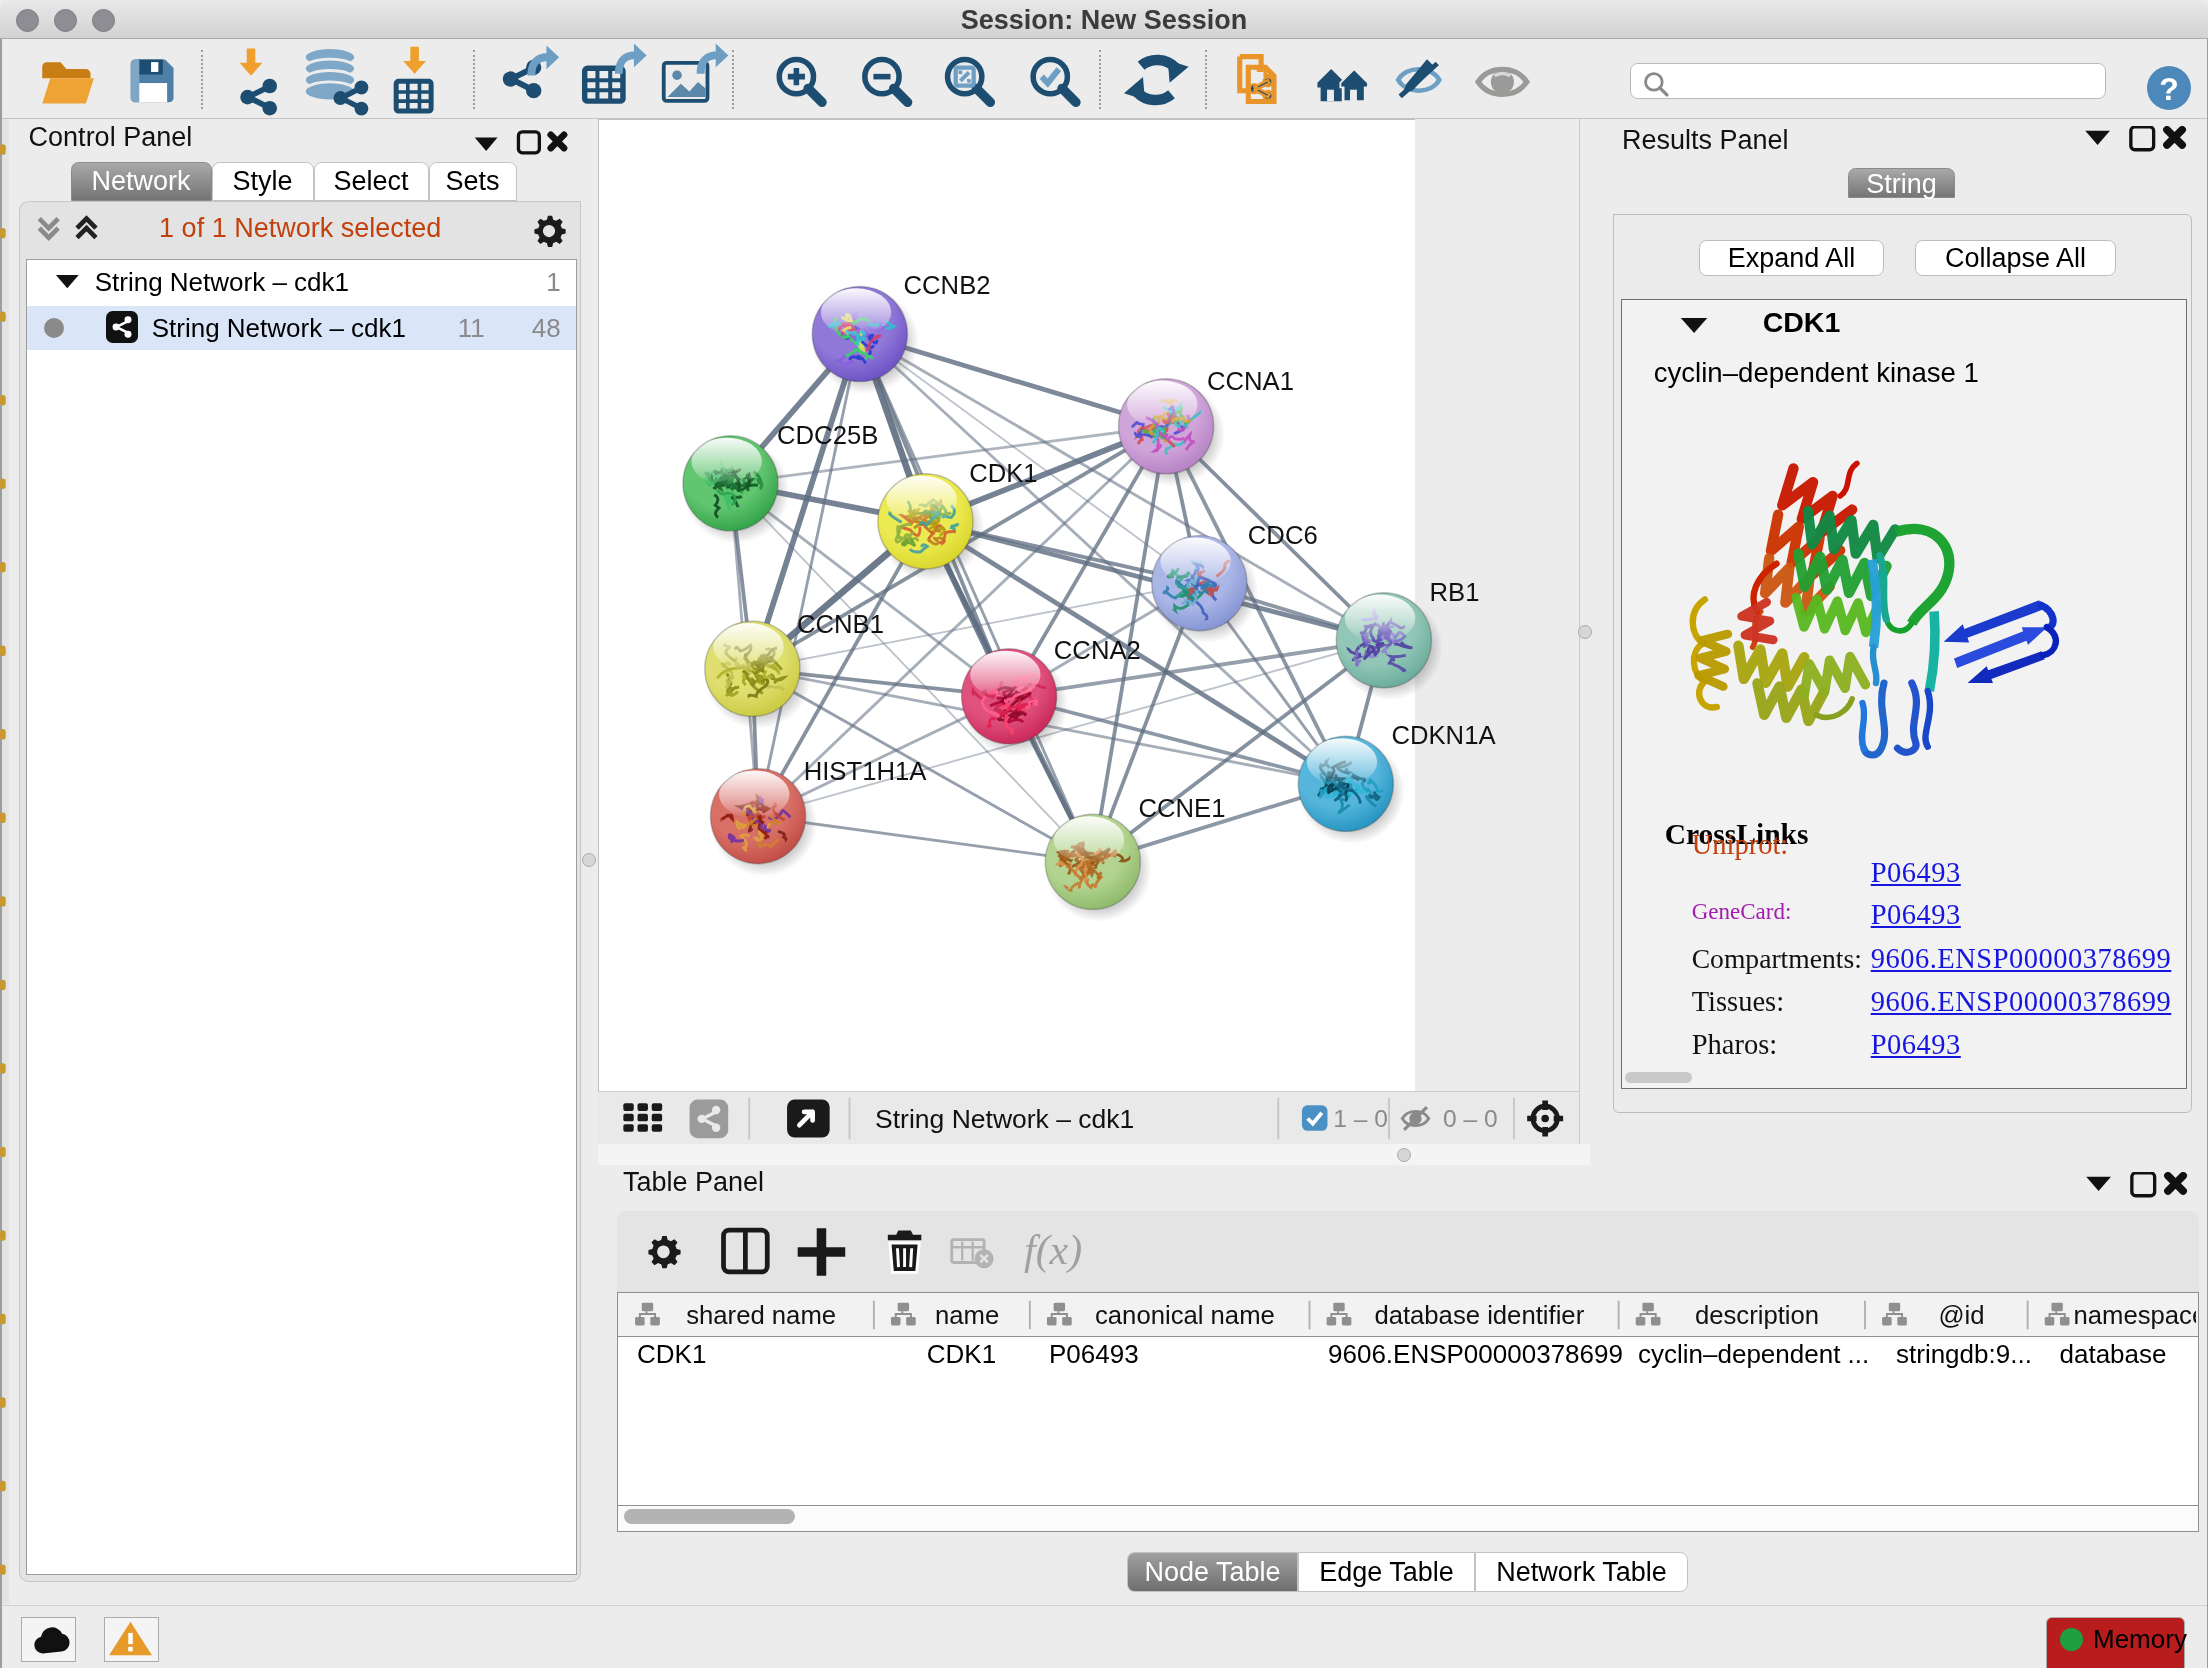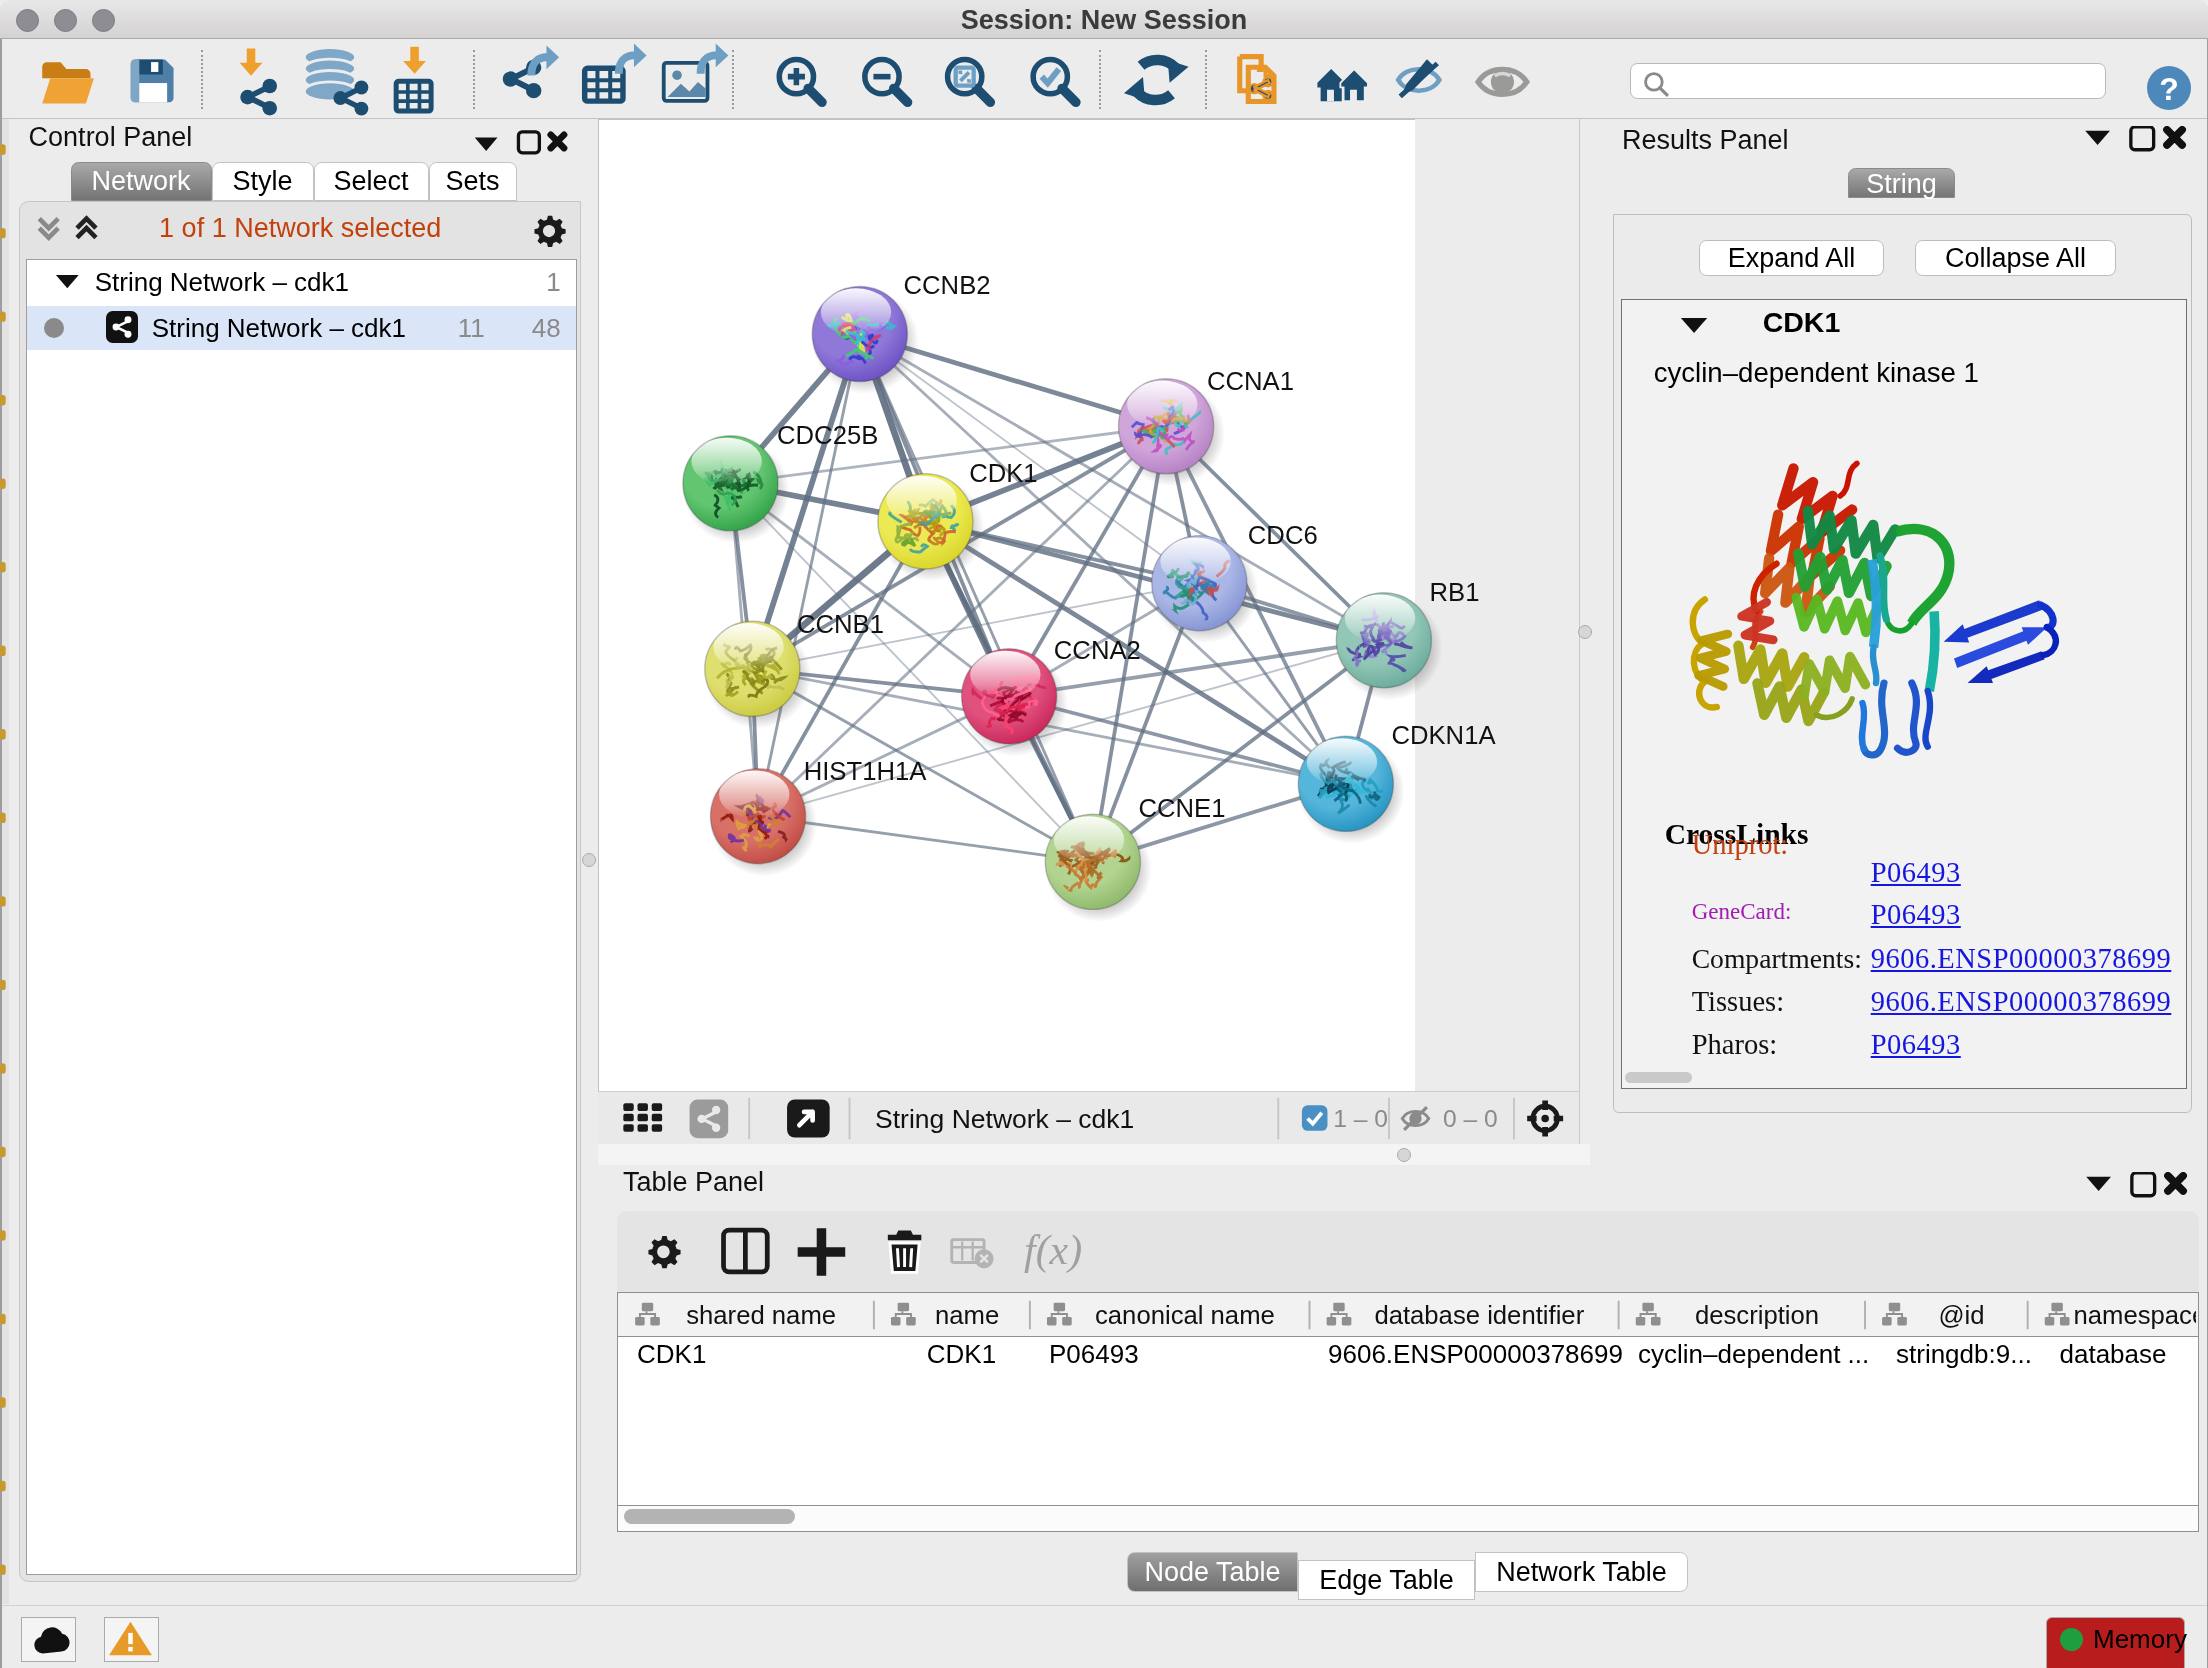--- a/index.html
+++ b/index.html
@@ -1129,21 +1129,21 @@
           <div class="abs" style="left:1020px;width:227px;text-align:center;">cyclin–dependent ...</div>
           <div class="abs" style="left:1266px;width:125px;text-align:center;margin-left:12px;">stringdb:9...</div>
           <div class="abs" style="left:1429px;width:132px;text-align:center;">database</div>
         </div>
     </div>
     <div id="tp-hscroll">
         <div style="position:absolute;left:5.7px;top:2.9px;width:171px;height:15px;border-radius:7.6px;background:#b3b3b3;"></div>
       </div>
     <div id="tp-tabs">
       <div class="ttab" style="left:0;width:171px;background:linear-gradient(#a0a0a0,#6f6f6f);color:#fff;border-radius:7.6px 0 0 7.6px;">Node Table</div>
-      <div class="ttab" style="left:171px;width:177px;margin-top:8px;">Edge Table</div>
+      <div class="ttab" style="left:171px;width:177px;">Edge Table</div>
       <div class="ttab" style="left:348px;width:213px;border-radius:0 7.6px 7.6px 0;">Network Table</div>
     </div>
   </div>
 
   <div id="statusbar" class="abs">
     <div class="sbtn" style="left:21px;top:11.4px;width:55px;height:45px;">
       <svg width="51" height="41" viewBox="0 0 27 22">
           <path fill="#111" d="M8 18 a4.5 4.5 0 0 1-1-8.9 6 6 0 0 1 11.4-1.6 4.8 4.8 0 0 1-.4 9.5z" transform="translate(3,1)"></path>
         </svg>
     </div>

